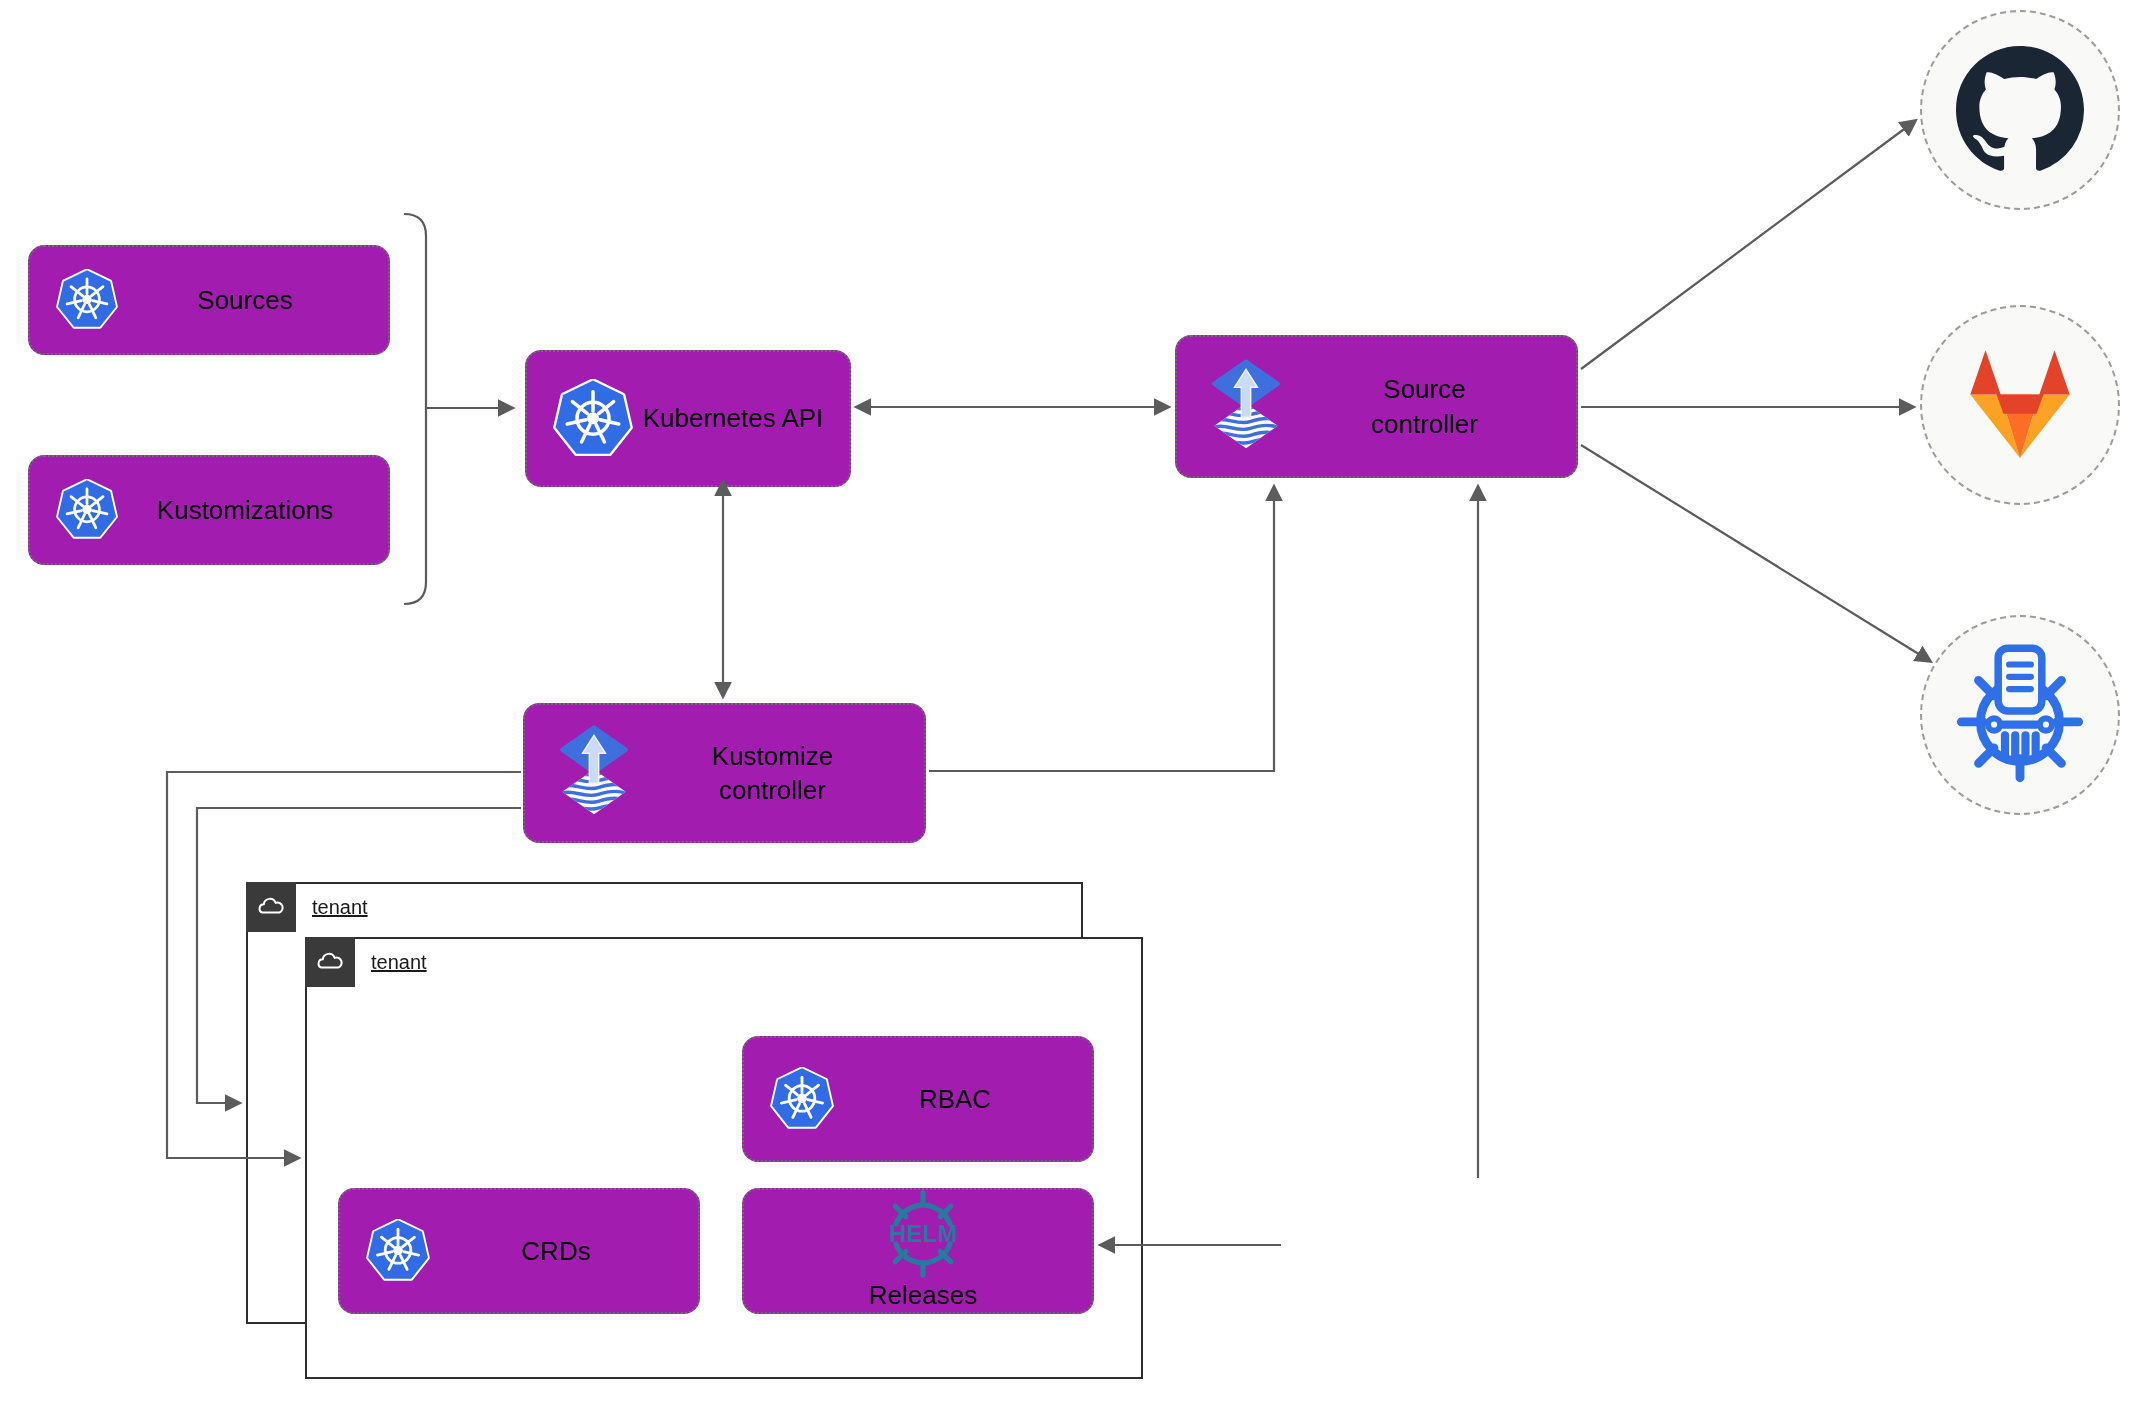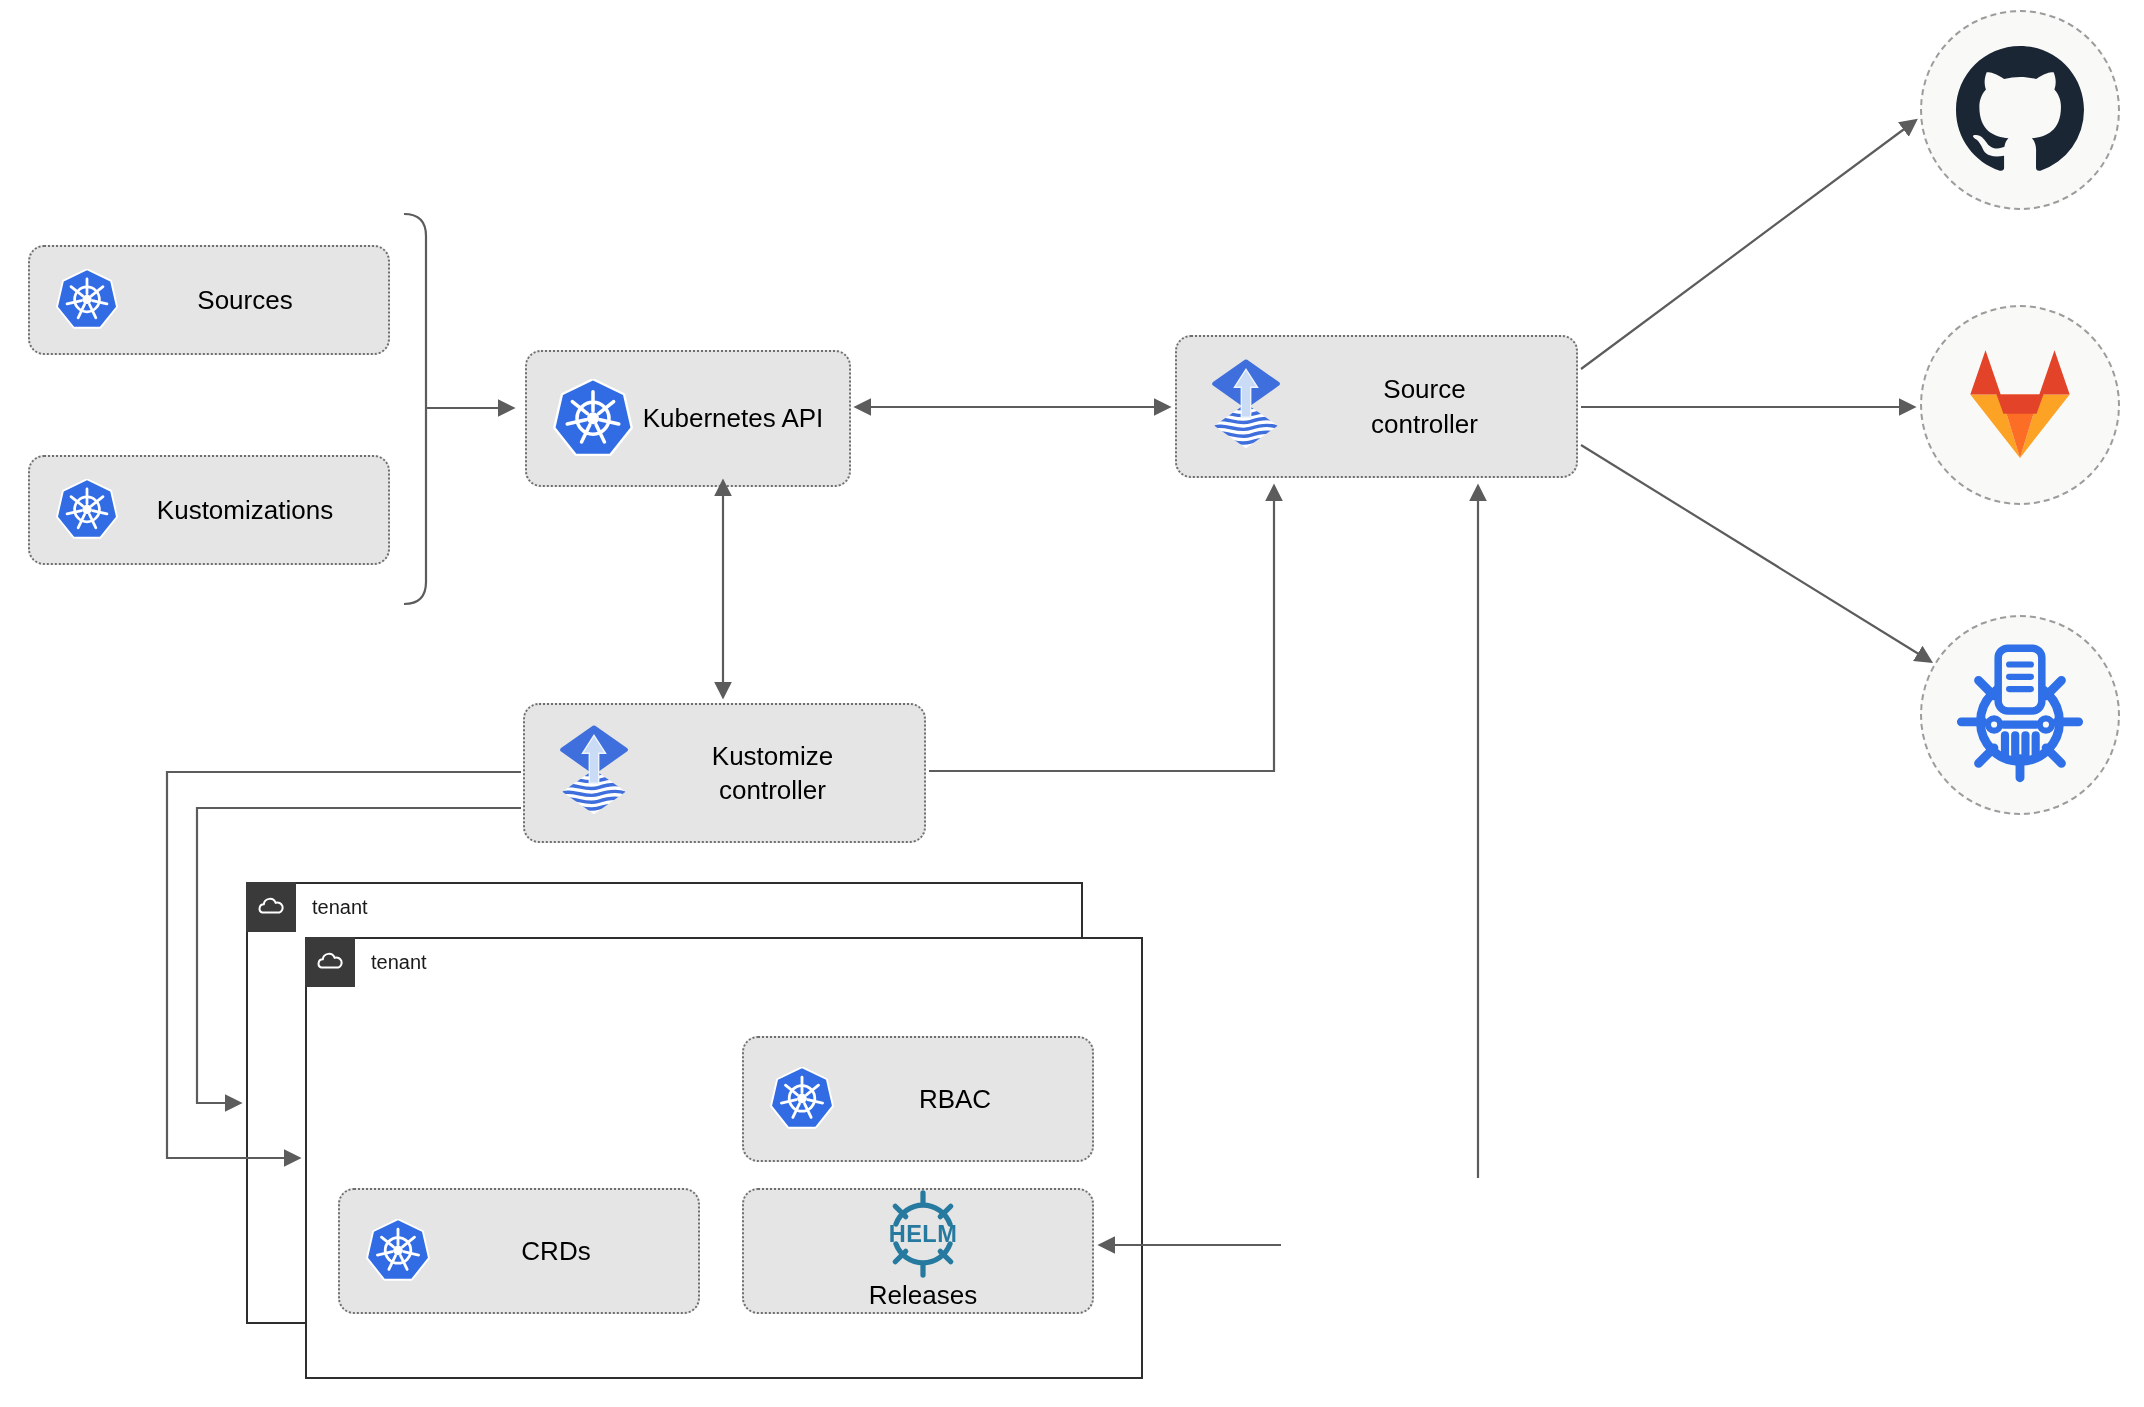--- a/index.html
+++ b/index.html
@@ -3,42 +3,42 @@
 <meta charset="utf-8">
 <style>
   html,body { margin:0; padding:0; background:#ffffff; }
   .canvas {
     position:relative; width:2144px; height:1407px; background:#ffffff;
     font-family:"Liberation Sans", sans-serif; overflow:hidden;
   }
   
   .node {
     position:absolute; display:flex; align-items:center;
-    background:#e5e5e5; border:2px dotted #6e6e6e; border-radius:16px;
+    background:#a21caf; border:2px dotted #6e6e6e; border-radius:16px;
     box-sizing:border-box; padding:0 16px 0 26px; z-index:3;justify-content:flex-end;
   }
   .node .label {
     flex:1; text-align:center; font-size:26px; color:#000; line-height:1.32;
   }
   .node--controller .label { max-width:170px; margin:4px auto; }
   .icon { flex:0 0 auto; display:flex; align-items:center; justify-content:center; }
 
   
   .tenant {
     position:absolute; background:#ffffff; border:2.5px solid #2e2e2e;
     box-sizing:border-box;
   }
   .tenant--outer { left:246px; top:882px; width:837px; height:442px; z-index:1; }
   .tenant--inner { left:305px; top:937px; width:838px; height:442px; z-index:2; }
   .tenant-badge {
     position:absolute; left:-2px; top:-2px; width:50px; height:50px;
     background:#3a3a3a; display:flex; align-items:center; justify-content:center;
   }
   .tenant-label {
-    position:absolute; left:64px; top:12px; font-size:20px; color:#1a1a1a;
+    position:absolute; left:64px; top:12px; font-size:20px; color:#1a1a1a;text-decoration:underline;
   }
 
   
   .ext-circle {
     position:absolute; width:200px; height:200px; border-radius:50%;
     border:2.5px dashed #9c9c9c; background:#f9f9f7; box-sizing:border-box;
     display:flex; align-items:center; justify-content:center; z-index:3;
   }
 
   

